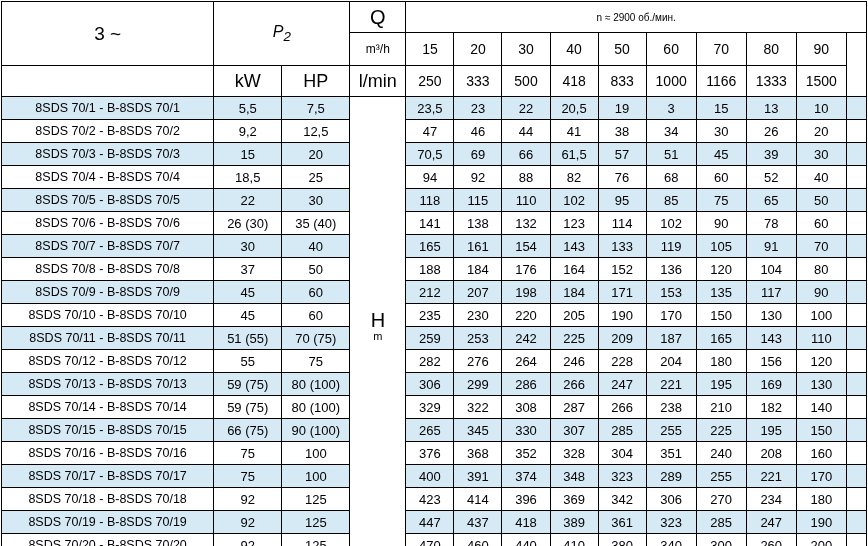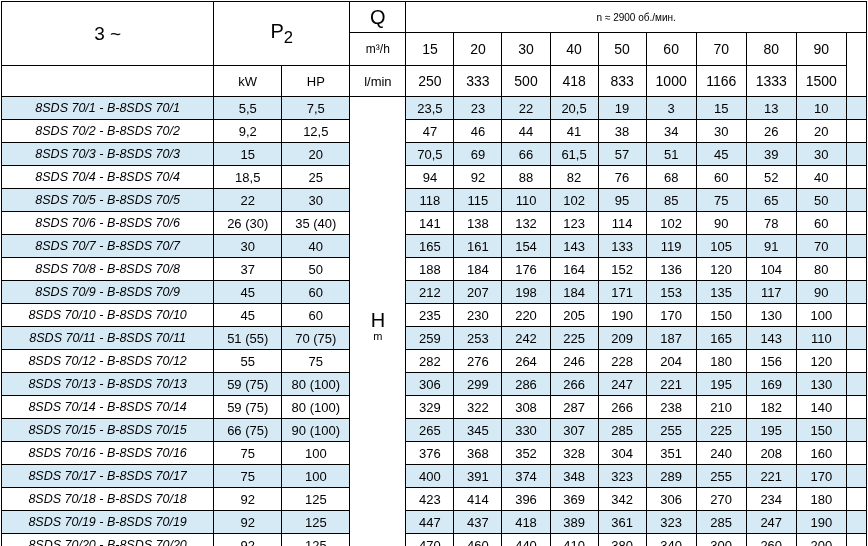--- a/index.html
+++ b/index.html
@@ -32,37 +32,38 @@
     vertical-align: middle;
     font-weight: normal;
     color: #000000;
   }
   
   .h-3phase {
     font-size: 19px;
     height: 44px;
   }
   .h-p2 {
-    font-size: 20px;
+    font-size: 16px;
+    font-style: italic;
   }
   .h-q {
     font-size: 20px;
     font-weight: bold;
     height: 30px;
   }
   .h-n {
     font-size: 10px;
     height: 30px;
   }
   .unit {
     font-size: 12px;
     height: 32px;
   }
   .unit-sub {
-    font-size: 13px;
+    font-size: 18px;
     height: 30px;
     margin-top: 33px;
   }
   .flowhdr {
     font-size: 14px;
     height: 32px;
   }
   .flow2 {
     font-size: 14px;
     height: 30px;
@@ -80,21 +81,20 @@
   
   tbody td {
     font-size: 13px;
     height: 22px;
   }
   td.model {
     text-align: left;
     padding-left: 6px;
     white-space: nowrap;
     font-size: 12.5px;
-    font-style: italic;
   }
   tr.alt td {
     background: #d6eaf6;
   }
   td.hcell {
     background: #ffffff !important;
   }
 </style>
 </head>
 <body>

